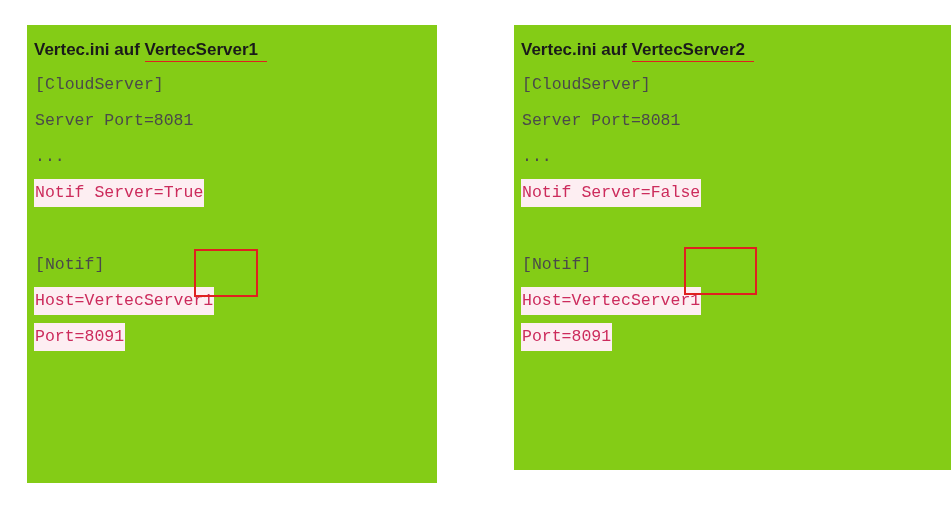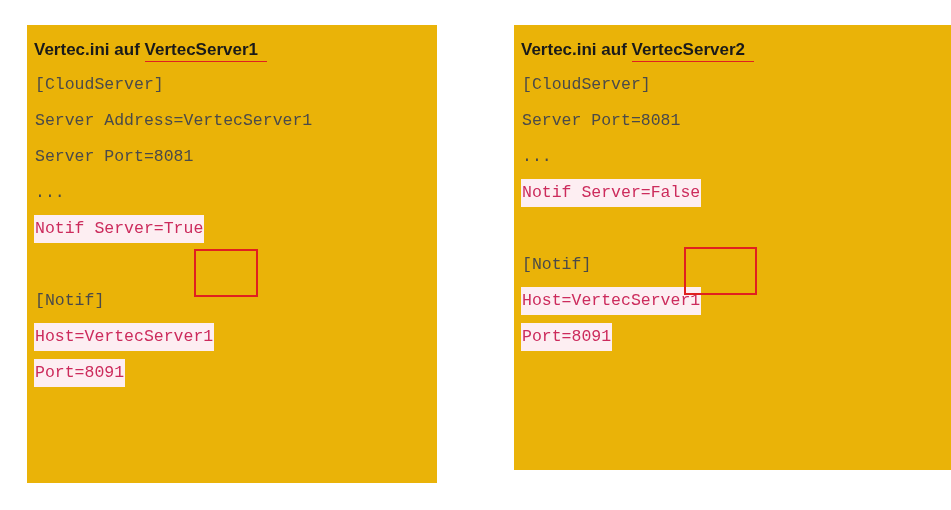--- a/index.html
+++ b/index.html
@@ -10,21 +10,21 @@
   body {
     width: 951px;
     height: 510px;
     position: relative;
     font-family: "Liberation Sans", sans-serif;
     overflow: hidden;
   }
 
   .panel {
     position: absolute;
-    background: #eab308;
+    background: #84cc16;
     box-sizing: border-box;
   }
   #panel-left  { left: 27px;  top: 25px; width: 410px; height: 458px; }
   #panel-right { left: 514px; top: 25px; width: 480px; height: 445px; }
 
   .panel-inner {
     padding: 14px 0 0 7px;
   }
 
   .panel-title {
@@ -78,21 +78,20 @@
 </style>
 </head>
 <body>
 
 <div class="panel" id="panel-left">
   <div class="panel-inner">
     <div class="panel-title"><span>Vertec.ini auf </span><span class="srv">VertecServer1</span></div>
 
     <div class="ini-lines">
       <div class="ini-line first"><span class="txt">[CloudServer]</span></div>
-      <div class="ini-line"><span class="txt">Server Address=VertecServer1</span></div>
       <div class="ini-line"><span class="txt">Server Port=8081</span></div>
       <div class="ini-line"><span class="txt">...</span></div>
       <div class="ini-line hl"><span class="txt">Notif Server=True</span></div>
       <div class="ini-line spacer"><span class="txt"></span></div>
       <div class="ini-line"><span class="txt">[Notif]</span></div>
       <div class="ini-line hl"><span class="txt">Host=VertecServer1</span></div>
       <div class="ini-line hl"><span class="txt">Port=8091</span></div>
     </div>
   </div>
 </div>

